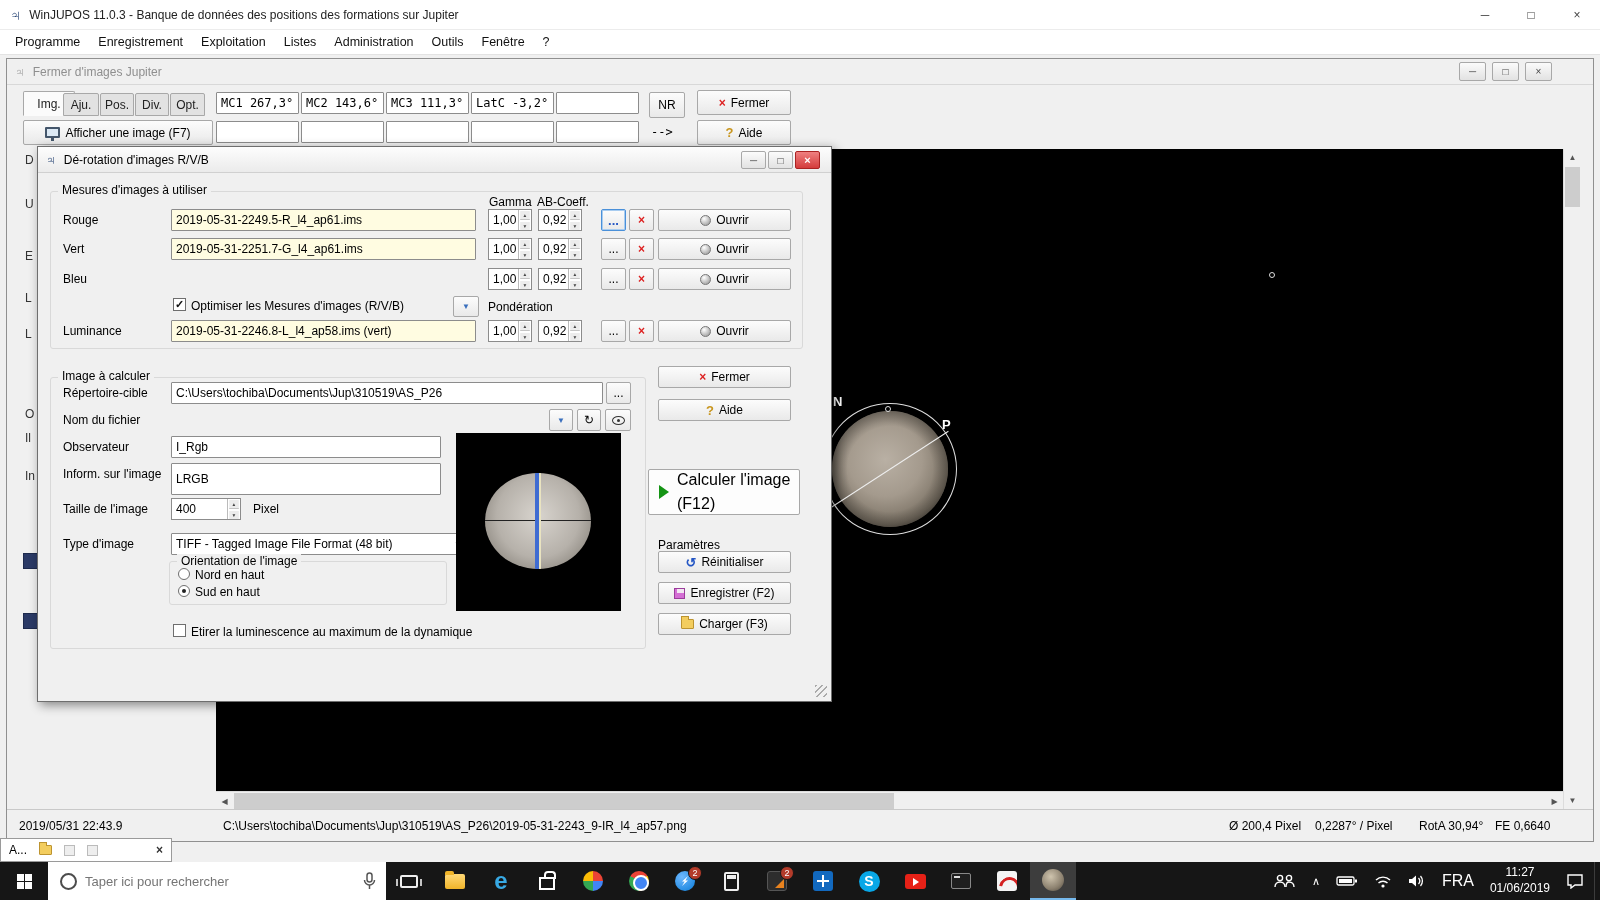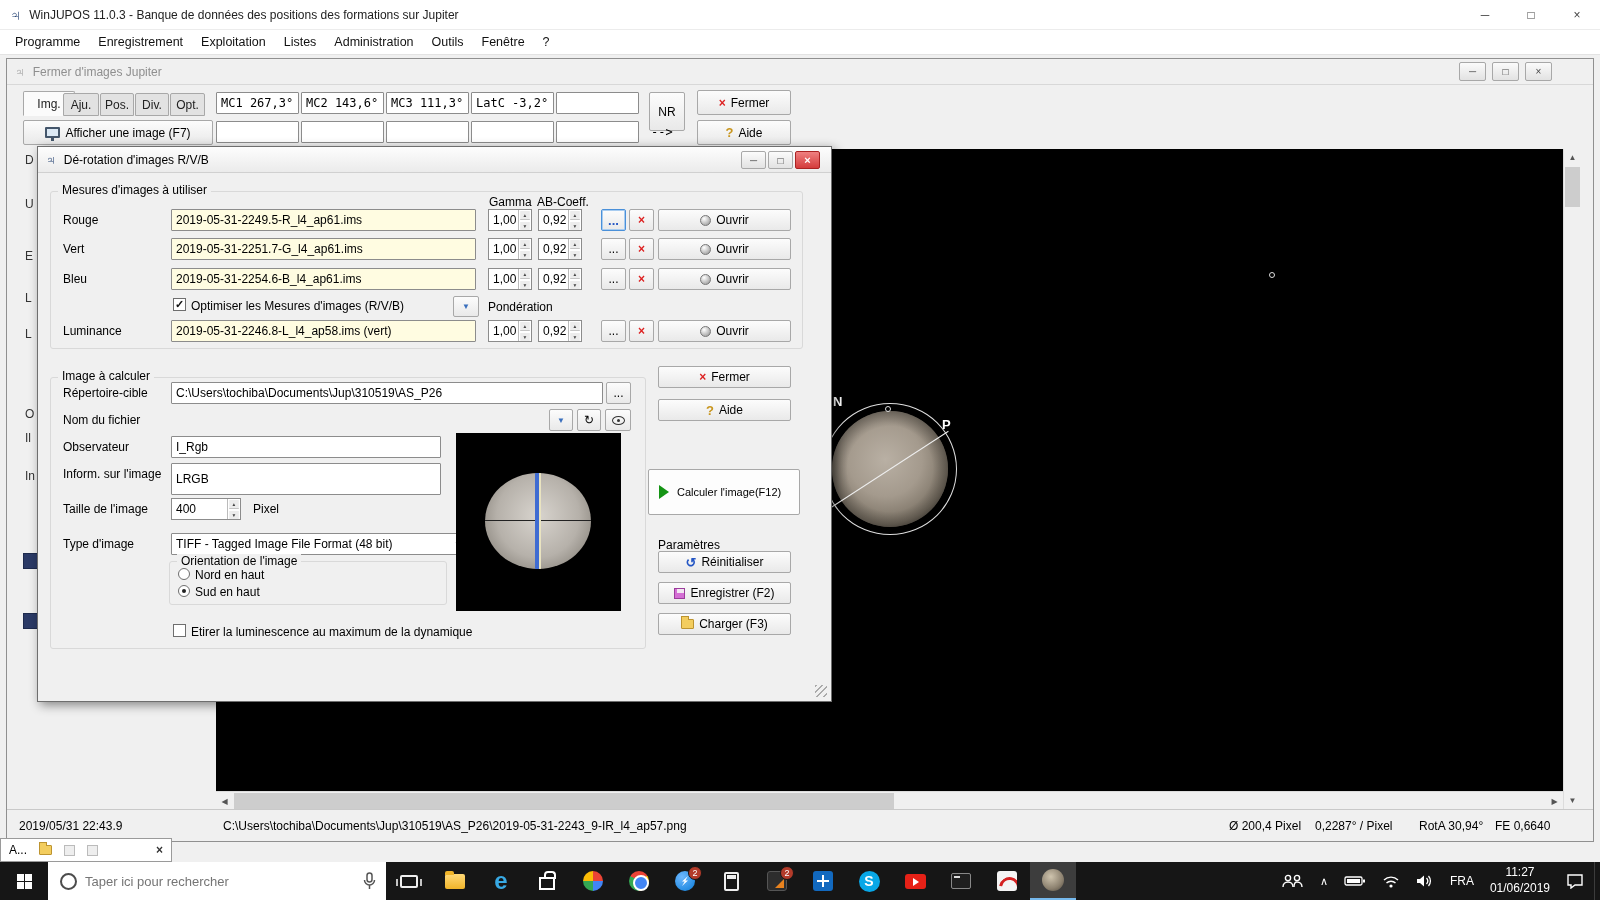--- a/index.html
+++ b/index.html
@@ -82,42 +82,42 @@
 .dlg-title{margin-left:8px;font-size:12px;color:#000}
 .dlg-btn{position:absolute;top:4px;width:25px;height:18px;background:linear-gradient(#fbfbfb,#e2e2e2);border:1px solid #a8a8a8;border-radius:2px;display:flex;align-items:center;justify-content:center;color:#444;font-size:10px}
 .dlg-btn.close{background:linear-gradient(#ef8080,#d43b3b);border-color:#a22;color:#fff;font-weight:bold;font-size:11px}
 .preview{position:absolute;background:#000}
 .pdisc{position:absolute;border-radius:50%;overflow:hidden;background:radial-gradient(circle at 50% 45%,#d8d4ce,#b6b1aa 55%,#827d75 90%,#5a564f 100%)}
 .pstripe-b{position:absolute;background:#3f6cd2}
 .pstripe-c{position:absolute;background:#e9e3c0}
 .pline{position:absolute;background:#222}
 .grip{position:absolute;right:4px;bottom:4px;width:12px;height:12px;background:repeating-linear-gradient(135deg,#aaa 0 1.5px,transparent 1.5px 4.5px)}
 .calc-btn{position:absolute;display:flex;align-items:center;gap:8px;background:#fdfdfd;border:1px solid #a8a8a8;border-radius:2px;padding-left:10px}
-.calc-text{display:flex;flex-direction:row;align-items:flex-start;flex:1;font-size:11px;line-height:1.5;padding-right:6px}
+.calc-text{display:flex;flex-direction:column;align-items:flex-start;flex:1;font-size:16px;line-height:1.5;padding-right:6px}
 
 
 .mini{position:absolute;left:0;top:838px;width:172px;height:24px;background:#fff;border:1px solid #9a9a9a;display:flex;align-items:center;gap:12px;padding:0 8px;z-index:5}
 .mini-sq{width:11px;height:11px;border:1px solid #bbb;background:#eee}
 
 
 .taskbar{position:absolute;left:0;top:862px;width:1600px;height:38px;background:#161616;display:flex;align-items:center;z-index:10}
 .tb-start{width:48px;height:38px;display:flex;align-items:center;justify-content:center}
 .winlogo{display:grid;grid-template-columns:7px 7px;grid-template-rows:7px 7px;gap:1px}
 .winlogo i{background:#fdfdfd}
 .tb-search{width:338px;height:38px;background:#fff;display:flex;align-items:center;position:relative}
 .cortana{width:17px;height:17px;border:2px solid #4c4c4c;border-radius:50%;margin-left:12px;flex:0 0 auto}
 .tb-search input{border:none;outline:none;background:transparent;font-size:13px;color:#555;margin-left:8px;width:240px;font-family:"Liberation Sans",sans-serif}
 .tb-icons{display:flex;height:38px}
 .tb-ic{width:46px;height:38px;display:flex;align-items:center;justify-content:center;position:relative}
 .tb-ic.active{background:#3d3d3d;border-bottom:2px solid #76b9ed}
 .badge{position:absolute;right:6px;top:4px;min-width:14px;height:14px;border-radius:7px;background:#b33b2a;color:#fff;font-size:9px;display:flex;align-items:center;justify-content:center;border:1px solid #161616}
 .tb-tray{margin-left:auto;display:flex;align-items:center;height:38px;color:#fff}
 .tray-ic{padding:0 8px;display:flex;align-items:center;justify-content:center;height:100%}
 .tb-clock{display:flex;flex-direction:column;align-items:center;justify-content:center;font-size:12px;line-height:1.3;padding:0 8px}
-.tb-lang{font-size:12px;padding:0 8px}
+.tb-lang{font-size:16px;padding:0 8px}
 .show-desktop{width:6px;height:100%;border-left:1px solid #3c3c3c;margin-left:2px}
 .chev{color:#fff;font-size:11px}
 
 .ic-taskview{width:18px;height:13px;border:2px solid #eee;border-radius:2px;position:relative}
 .ic-taskview::before{content:"";position:absolute;left:-6px;top:2px;width:2px;height:7px;background:rgba(255,255,255,.75)}
 .ic-taskview::after{content:"";position:absolute;right:-6px;top:2px;width:2px;height:7px;background:rgba(255,255,255,.75)}
 .ic-folder{width:20px;height:15px;background:linear-gradient(#ffd977,#f0b429);border-radius:2px;position:relative}
 .ic-folder::before{content:"";position:absolute;left:0;top:-3px;width:9px;height:4px;background:#f0b429;border-radius:2px 2px 0 0}
 .ic-edge{font-size:24px;font-weight:bold;color:#38a9e4;line-height:1}
 .ic-store{width:16px;height:13px;border:2px solid #fff;border-top-width:2px;position:relative;margin-top:5px}
@@ -199,21 +199,21 @@
     <div class="field mono" style="left:294px;top:33px;width:83px;height:22px">
         <span>MC2 143,6°</span>
       </div>
     <div class="field mono" style="left:379px;top:33px;width:83px;height:22px">
         <span>MC3 111,3°</span>
       </div>
     <div class="field mono" style="left:464px;top:33px;width:83px;height:22px">
         <span>LatC  -3,2°</span>
       </div>
     <div class="field" style="left:549px;top:33px;width:83px;height:22px"></div>
-    <div class="btn" style="left:642px;top:33px;width:36px;height:39px">
+    <div class="btn" style="left:642px;top:33px;width:36px;height:26px">
         <span>NR</span>
       </div>
     <div class="btn" style="left:690px;top:31px;width:94px;height:25px">
         <span class="icon-x">×</span>
         <span>Fermer</span>
       </div>
 
     <div class="btn" style="left:16px;top:61px;width:190px;height:25px">
         <span class="monitor"></span>
         <span>Afficher une image (F7)</span>
@@ -340,23 +340,20 @@
       </div>
     <div class="btn" style="left:591px;top:91px;width:25px;height:22px">
         <span class="icon-x">×</span>
       </div>
     <div class="btn" style="left:620px;top:91px;width:133px;height:22px">
         <span class="sphere"></span>
         <span>Ouvrir</span>
       </div>
 
     <span class="lbl" style="left:25px;top:125px">Bleu</span>
-    <div class="field yellow" style="left:133px;top:121px;width:305px;height:22px">
-        <span>2019-05-31-2254.6-B_l4_ap61.ims</span>
-      </div>
     <div class="spin" style="left:450px;top:121px;width:44px;height:22px">
         <span class="spin-val">1,00</span>
         <span class="spin-ar">
           <span>▲</span>
           <span>▼</span>
         </span>
       </div>
     <div class="spin" style="left:500px;top:121px;width:44px;height:22px">
         <span class="spin-val">0,92</span>
         <span class="spin-ar">

